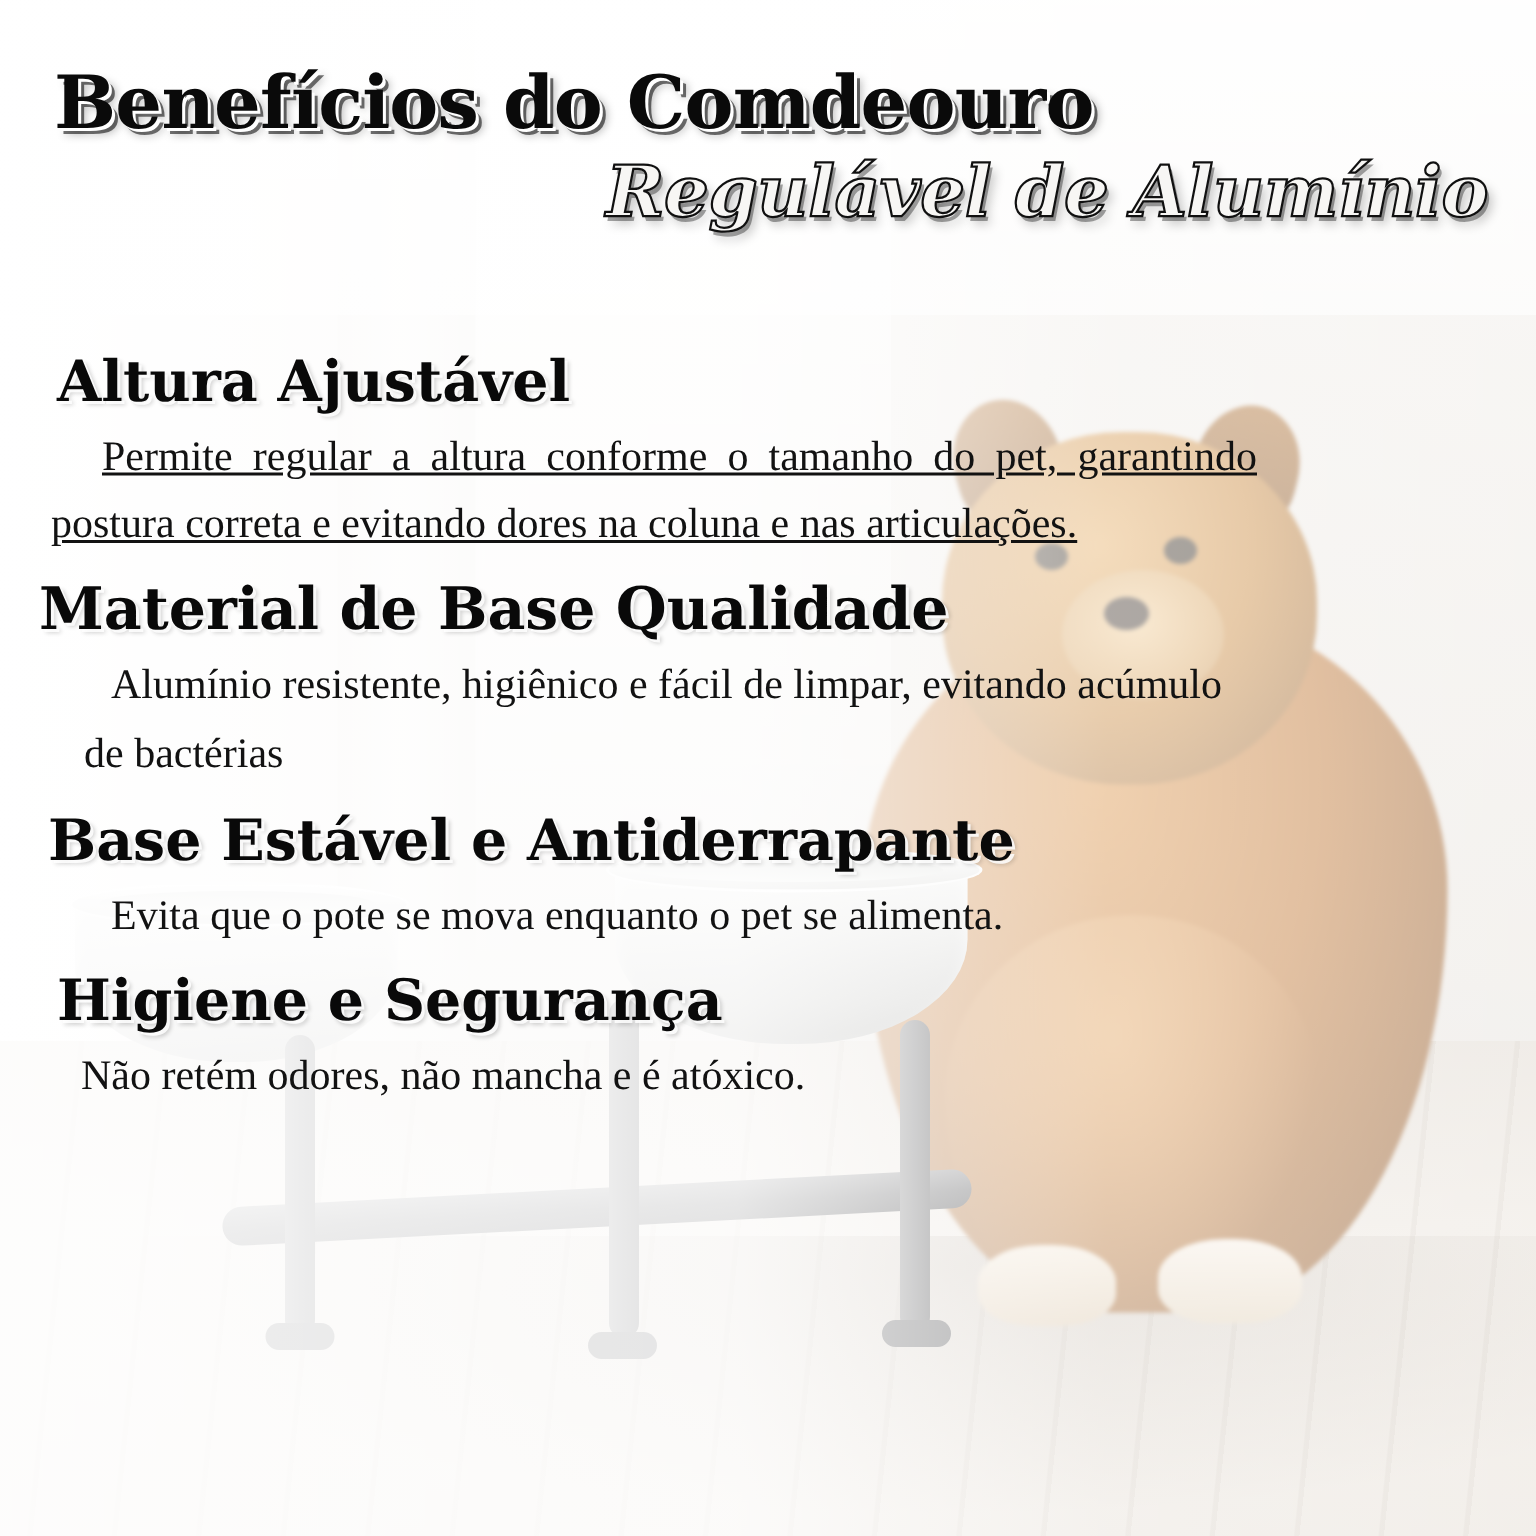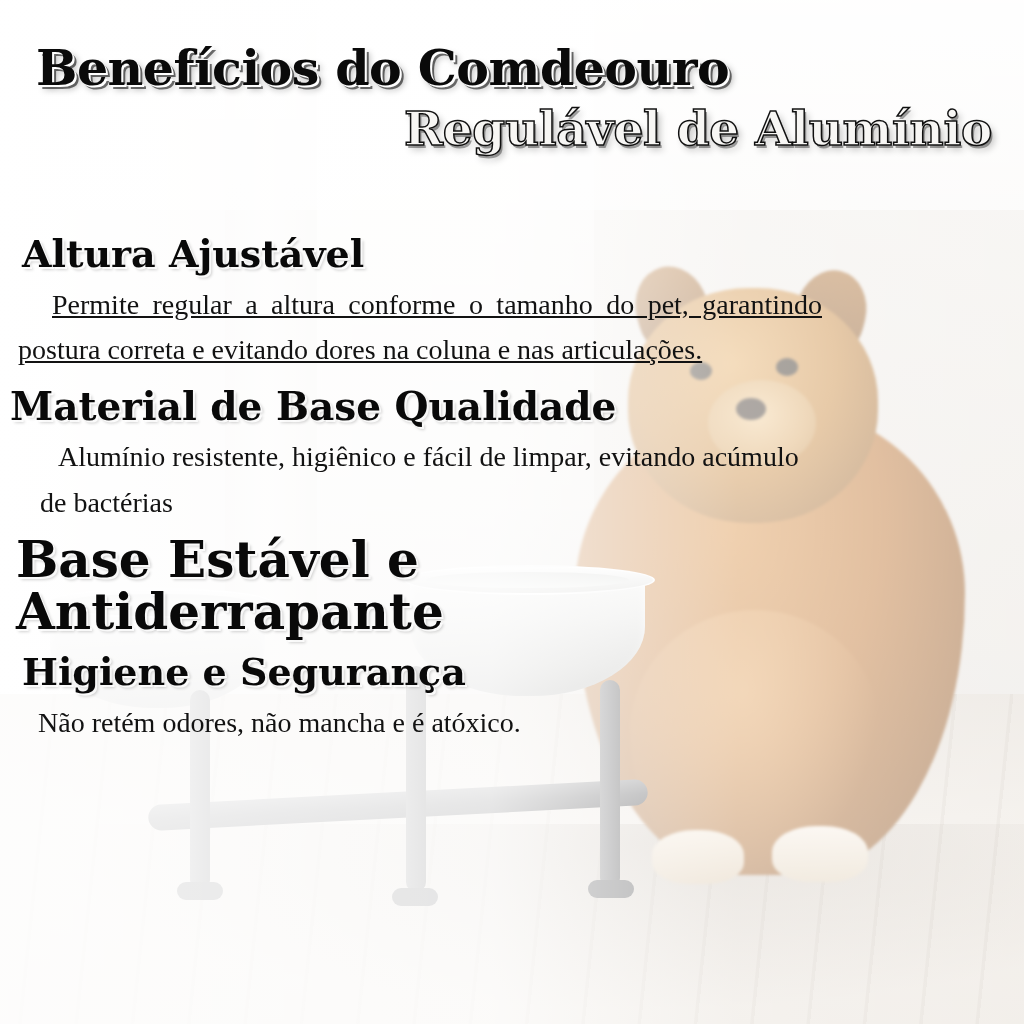--- a/index.html
+++ b/index.html
@@ -265,25 +265,26 @@
     font-family: "DejaVu Serif", serif;
     font-weight: 700;
     font-size: 47px;
     line-height: 58px;
     letter-spacing: -0.3px;
     color: #f7f6f4;
     -webkit-text-stroke: 1.5px #101010;
     text-shadow:
       2px 3px 0 rgba(0,0,0,0.35),
       4px 5px 7px rgba(0,0,0,0.22);
+    font-style: italic;
   }
 
   .sections {
     position: absolute;
-    left: 0; top: 228px;
+    left: 16px; top: 228px;
     width: 829px;
   }
   .section { margin: 0 0 8px 0; }
   .sec-head {
     margin: 0;
     padding: 0 0 0 22px;
     font-family: "DejaVu Serif", serif;
     font-weight: 700;
     font-size: 37px;
     line-height: 52px;
@@ -299,21 +300,21 @@
     color: #121212;
     text-align: justify;
     text-indent: 34px;
   }
 
   
   .s1 .sec-head { font-size: 38px; }
   .s1 .sec-body { padding-right: 7px; text-decoration: underline; }
   .s2 .sec-head { padding-left: 10px; font-size: 39px; }
   .s2 .sec-body { padding-left: 40px; text-indent: 18px; text-align: left; line-height: 46px; }
-  .s3 .sec-head { padding-left: 16px; font-size: 50px; }
+  .s3 .sec-head { padding-left: 16px; font-size: 38px; }
   .s3 .sec-body { padding-left: 40px; text-indent: 18px; text-align: left; }
   .s4 .sec-head { font-size: 38px; }
   .s4 .sec-body { padding-left: 20px; text-indent: 18px; text-align: left; }
 </style>
 </head>
 <body>
 
 <div id="poster">
 
   <div class="bg-photo">
@@ -372,20 +373,21 @@
         <p class="sec-body">Permite regular a altura conforme o tamanho do pet, garantindo postura correta e evitando dores na coluna e nas articulações.</p>
       </div>
 
       <div class="section s2">
         <h3 class="sec-head">Material de Base Qualidade</h3>
         <p class="sec-body">Alumínio resistente, higiênico e fácil de limpar, evitando acúmulo de bactérias</p>
       </div>
 
       <div class="section s3">
         <h3 class="sec-head">Base Estável e Antiderrapante</h3>
+        <p class="sec-body">Evita que o pote se mova enquanto o pet se alimenta.</p>
       </div>
 
       <div class="section s4">
         <h3 class="sec-head">Higiene e Segurança</h3>
         <p class="sec-body">Não retém odores, não mancha e é atóxico.</p>
       </div>
 
     </div>
   </div>
 </div>

